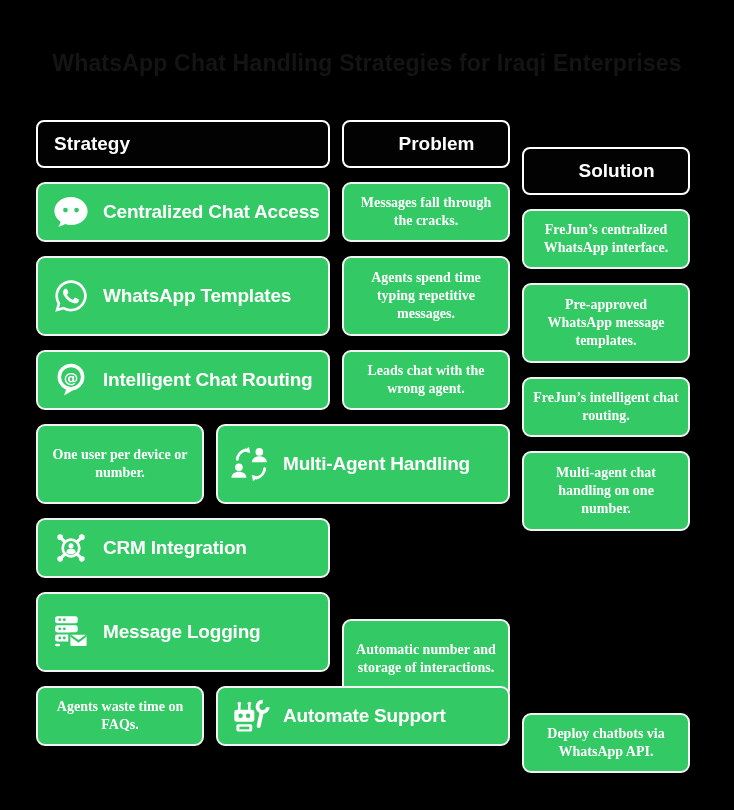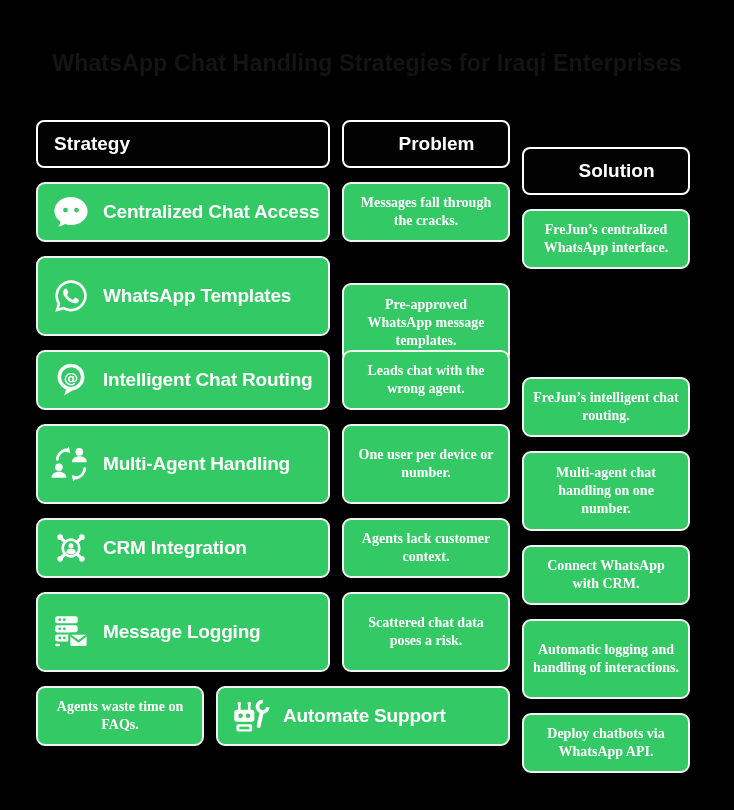--- a/index.html
+++ b/index.html
@@ -79,55 +79,56 @@
 
     <div class="row r80">
       <div class="card strategy c1">
         <span class="icon">
           <svg width="36" height="36" viewBox="0 0 448 512" aria-hidden="true">
             <path fill="#fff" d="M380.9 97.1C339 55.1 283.2 32 223.9 32c-122.4 0-222 99.6-222 222 0 39.1 10.2 77.3 29.6 111L0 480l117.7-30.9c32.4 17.7 68.9 27 106.1 27h.1c122.3 0 224.1-99.6 224.1-222 0-59.3-25.2-115-67.1-157zm-157 341.6c-33.2 0-65.7-8.9-94-25.7l-6.7-4-69.8 18.3L72 359.2l-4.4-7c-18.5-29.4-28.2-63.3-28.2-98.2 0-101.7 82.8-184.5 184.6-184.5 49.3 0 95.6 19.2 130.4 54.1 34.8 34.9 56.2 81.2 56.1 130.5 0 101.8-84.9 184.6-186.6 184.6zm101.2-138.2c-5.5-2.8-32.8-16.2-37.9-18-5.1-1.9-8.8-2.8-12.5 2.8-3.7 5.6-14.3 18-17.6 21.8-3.2 3.7-6.5 4.2-12 1.4-32.6-16.3-54-29.1-75.5-66-5.7-9.8 5.7-9.1 16.3-30.3 1.8-3.7.9-6.9-.5-9.7-1.4-2.8-12.5-30.1-17.1-41.2-4.5-10.8-9.1-9.3-12.5-9.5-3.2-.2-6.9-.2-10.6-.2-3.7 0-9.7 1.4-14.8 6.9-5.1 5.6-19.4 19-19.4 46.3 0 27.3 19.9 53.7 22.6 57.4 2.8 3.7 39.1 59.7 94.8 83.8 35.2 15.2 49 16.5 66.6 13.9 10.7-1.6 32.8-13.4 37.4-26.4 4.6-13 4.6-24.1 3.2-26.4-1.3-2.5-5-3.9-10.5-6.6z"></path>
           </svg>
         </span>
         <span class="strategy-label">WhatsApp Templates</span>
       </div>
+      <div class="card txt c2">Agents spend time typing repetitive messages.</div>
       <div class="card txt c3">Pre-approved WhatsApp message templates.</div>
     </div>
 
     <div class="row r60">
       <div class="card strategy c1">
         <span class="icon">
           <svg width="40" height="40" viewBox="0 0 48 48" aria-hidden="true">
             <circle cx="24" cy="20.5" r="14" fill="none" stroke="#fff" stroke-width="4.2"></circle>
             <path fill="#fff" d="M19 32.5l-3.2 10 10.5-6.3z"></path>
             <text x="24" y="27.3" text-anchor="middle" fill="#fff" font-size="17.5" font-weight="bold" font-family="'DejaVu Sans', sans-serif">@</text>
           </svg>
         </span>
         <span class="strategy-label">Intelligent Chat Routing</span>
       </div>
       <div class="card txt c2">Leads chat with the wrong agent.</div>
       <div class="card txt c3">FreJun’s intelligent chat routing.</div>
     </div>
 
     <div class="row r80">
+      <div class="card txt c2">One user per device or number.</div>
       <div class="card strategy c1">
         <span class="icon">
           <svg width="40" height="40" viewBox="0 0 48 48" aria-hidden="true">
             <circle cx="34" cy="9.5" r="4.6" fill="#fff"></circle>
             <path fill="#fff" d="M25 22c0-4.5 4-7.2 9-7.2s9 2.7 9 7.2z"></path>
             <circle cx="9.5" cy="28" r="4.6" fill="#fff"></circle>
             <path fill="#fff" d="M.5 40.5c0-4.5 4-7.2 9-7.2s9 2.7 9 7.2z"></path>
             <path stroke="#fff" stroke-width="3.4" stroke-linecap="round" fill="none" d="M7.5 18.5C8 13 12 8.5 17.5 7.2"></path>
             <path fill="#fff" d="M21.5 3.2l-6.2 5.6 7.8 2z"></path>
             <path stroke="#fff" stroke-width="3.4" stroke-linecap="round" fill="none" d="M40.5 29.5c-.5 5.5-4.5 10-10 11.3"></path>
             <path fill="#fff" d="M26.5 44.8l6.2-5.6-7.8-2z"></path>
           </svg>
         </span>
         <span class="strategy-label">Multi-Agent Handling</span>
       </div>
-      <div class="card txt c2">One user per device or number.</div>
       <div class="card txt c3">Multi-agent chat handling on one number.</div>
     </div>
 
     <div class="row r60">
       <div class="card strategy c1">
         <span class="icon">
           <svg width="40" height="40" viewBox="0 0 48 48" aria-hidden="true">
             <g stroke="#fff" stroke-width="3.6" stroke-linecap="round">
               <path d="M13 13l7 7"></path>
                 <path d="M35 13l-7 7"></path>
@@ -138,22 +139,20 @@
               <circle cx="37" cy="11" r="3.4" fill="#fff"></circle>
             <circle cx="11" cy="37" r="3.4" fill="#fff"></circle>
               <circle cx="37" cy="37" r="3.4" fill="#fff"></circle>
             <circle cx="24" cy="24" r="10" class="g" stroke="#fff" stroke-width="3.2"></circle>
             <circle cx="24" cy="21.3" r="3" fill="#fff"></circle>
             <path fill="#fff" d="M18.3 29.3c0-3.1 2.6-4.8 5.7-4.8s5.7 1.7 5.7 4.8c-1.5 1.4-3.5 2.2-5.7 2.2s-4.2-.8-5.7-2.2z"></path>
           </svg>
         </span>
         <span class="strategy-label">CRM Integration</span>
       </div>
-      <div class="card txt c2">Agents lack customer context.</div>
-      <div class="card txt c3">Connect WhatsApp with CRM.</div>
     </div>
 
     <div class="row r80">
       <div class="card strategy c1">
         <span class="icon">
           <svg width="40" height="40" viewBox="0 0 48 48" aria-hidden="true">
             <g fill="#fff">
               <rect x="5" y="5" width="27" height="8.5" rx="2.5"></rect>
               <rect x="5" y="16" width="27" height="8.5" rx="2.5"></rect>
               <rect x="5" y="27" width="27" height="8.5" rx="2.5"></rect>
@@ -166,22 +165,21 @@
                 <circle cx="16" cy="20.2" r="1.7"></circle>
               <circle cx="10.5" cy="31.2" r="1.7"></circle>
                 <circle cx="16" cy="31.2" r="1.7"></circle>
             </g>
             <rect x="22" y="26" width="22" height="16" rx="2.5" fill="#fff" stroke="#33C965" stroke-width="2.6"></rect>
             <path d="M23.5 28.2l9.5 7 9.5-7" fill="none" stroke="#33C965" stroke-width="2.6" stroke-linejoin="round"></path>
           </svg>
         </span>
         <span class="strategy-label">Message Logging</span>
       </div>
-      <div class="card txt c2">Scattered chat data poses a risk.</div>
-      <div class="card txt c3">Automatic logging and handling of interactions.</div>
+      <div class="card txt c3">Automatic number and storage of interactions.</div>
     </div>
 
     <div class="row r60">
       <div class="card txt c2">Agents waste time on FAQs.</div>
       <div class="card strategy c1">
         <span class="icon">
           <svg width="40" height="40" viewBox="0 0 48 48" aria-hidden="true">
             <g fill="#fff">
               <rect x="4" y="16.5" width="24" height="14.5" rx="3"></rect>
               <rect x="6.5" y="34" width="19" height="8.5" rx="2"></rect>

